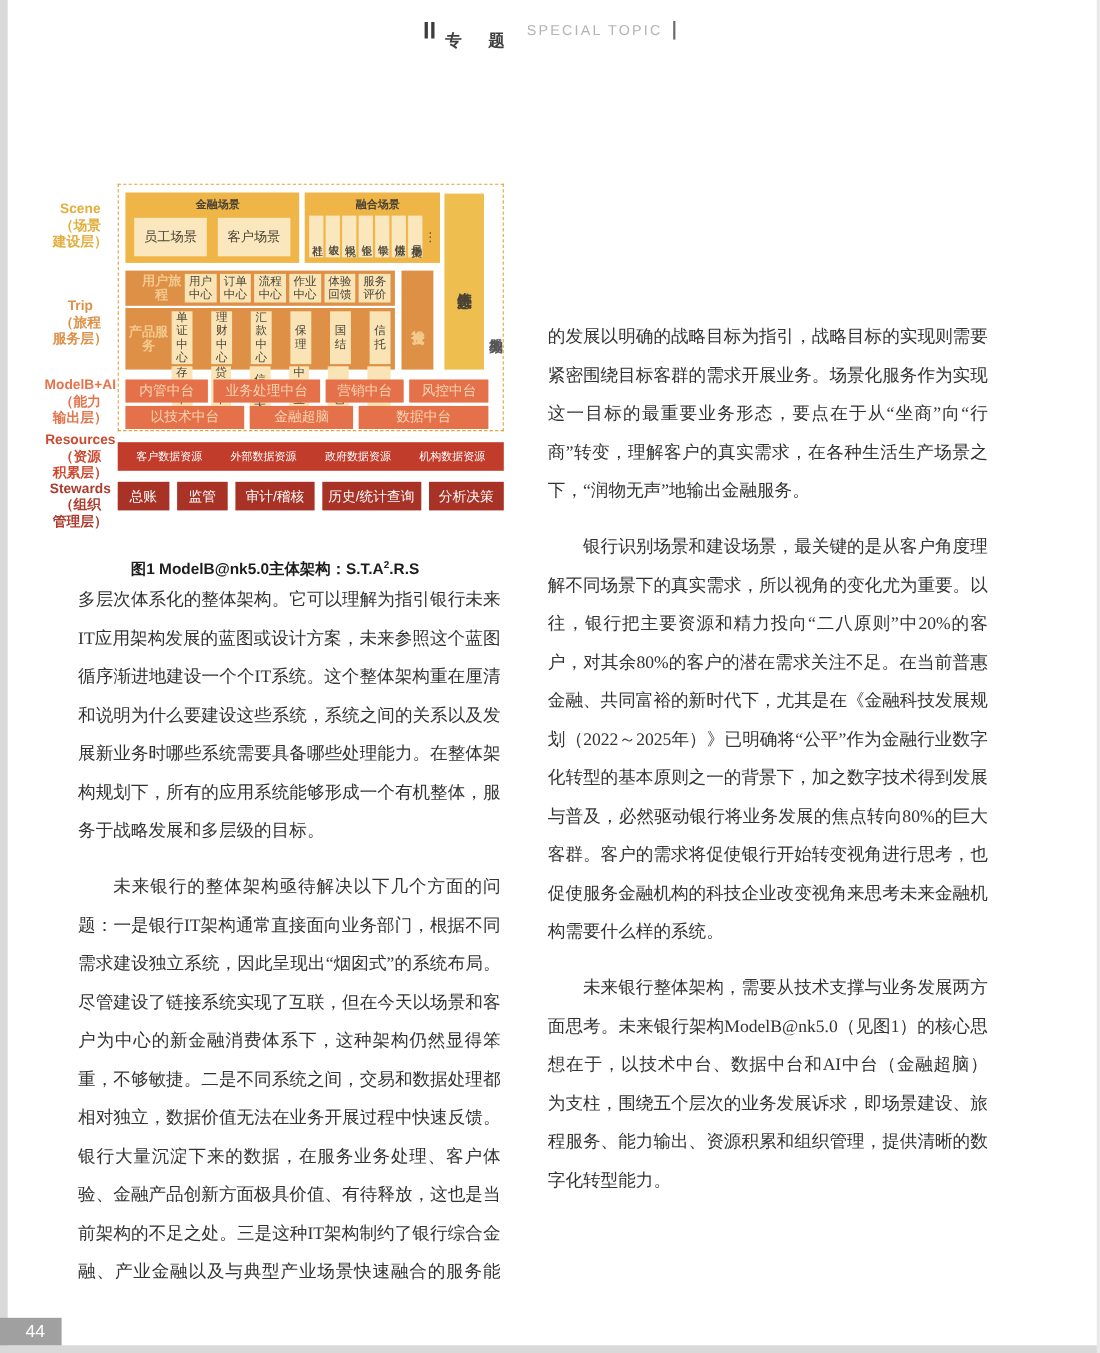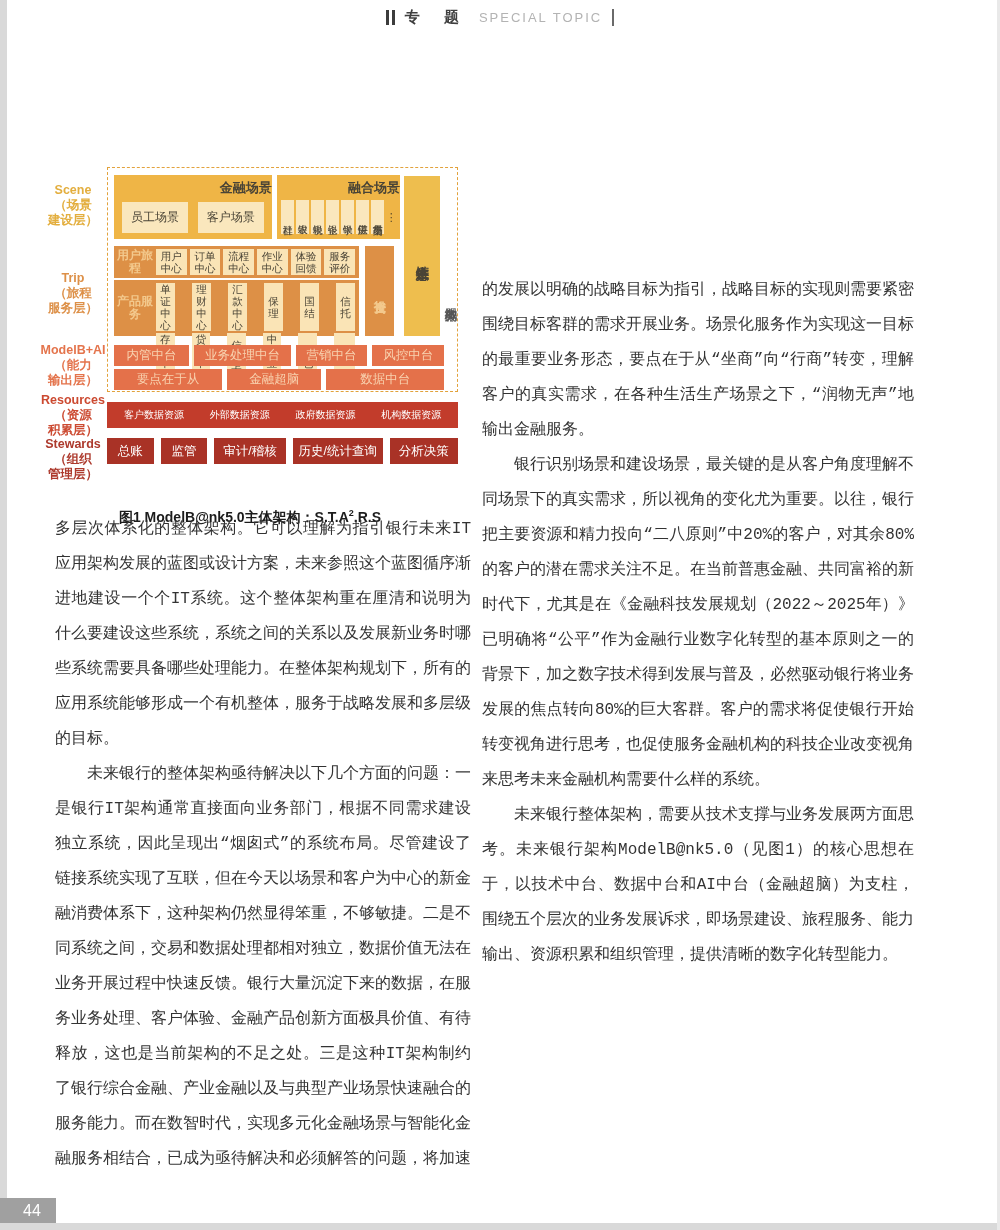--- a/index.html
+++ b/index.html
@@ -11,51 +11,51 @@
   
   .edge-left{position:absolute;left:0;top:0;width:7px;height:1230px;background:#d9d9d9;}
   .edge-bottom{position:absolute;left:0;top:1223px;width:1000px;height:7px;background:#d9d9d9;}
   .edge-right{position:absolute;right:0;top:0;width:3px;height:1230px;background:#e9e9e9;}
 
   
   .page-header{position:absolute;left:0;top:8px;width:1000px;display:flex;align-items:center;justify-content:center;gap:10px;font-family:"Liberation Sans","DejaVu Sans",sans-serif;}
   .hbar{width:3px;height:15px;background:#3c3c3c;display:inline-block;}
   .hbar+.hbar{margin-left:-7px;}
   .hbar-thin{width:2px;height:17px;background:#6a6a6a;display:inline-block;}
-  .header-cn{font-size:15px;color:#3f3f3f;letter-spacing:10px;font-weight:bold;}
+  .header-cn{font-size:15px;color:#3f3f3f;letter-spacing:10px;font-weight:bold;margin-top:20px;}
   .header-en{font-size:13px;color:#b3b3b3;letter-spacing:2px;}
 
   
   .figure{position:absolute;left:40px;top:165px;width:430px;height:312px;font-family:"Liberation Sans","DejaVu Sans",sans-serif;}
   .layer-label{position:absolute;left:0;width:66px;text-align:center;font-size:12.5px;line-height:15px;font-weight:bold;}
   .lbl-scene{top:18px;color:#e3ae3e;}
   .lbl-trip{top:106px;color:#dd9048;}
   .lbl-ability{top:178px;color:#e4744c;}
   .lbl-resources{top:228px;color:#cc4a31;}
   .lbl-stewards{top:272px;color:#ad3a2d;}
 
   .dashed-box{position:absolute;left:67px;top:2px;width:351px;height:225px;border:1px dashed #e2a23c;box-sizing:border-box;}
 
   .scene-row{position:absolute;left:6px;top:7px;width:286px;height:64px;display:flex;gap:5px;}
   .scene-block{background:#efb546;display:flex;flex-direction:column;}
   .blk-finance{flex:1.28;}
   .blk-fusion{flex:1;}
-  .scene-title{font-size:13px;color:#4a4436;text-align:right;padding-top:4px;font-weight:bold;margin-left:10px;}
+  .scene-title{font-size:10px;color:#4a4436;text-align:center;padding-top:4px;font-weight:bold;margin-left:10px;}
   .finance-items{display:flex;gap:10px;padding:5px 8px 6px 8px;flex:1;}
   .finance-item{flex:1;background:#fae7bd;font-size:12px;color:#4a4436;display:flex;align-items:center;justify-content:center;}
   .fusion-items{display:flex;gap:2px;padding:3px 3px 5px 4px;flex:1;align-items:stretch;}
   .fusion-item{background:#fae7bd;font-size:10px;color:#4a4436;width:13px;display:flex;align-items:center;justify-content:center;}
   .vt{writing-mode:vertical-rl;text-orientation:upright;letter-spacing:0;}
   .fusion-more{font-size:11px;color:#5a4a2a;align-self:center;width:8px;}
 
   .eco-bar{position:absolute;left:296px;top:8px;width:36px;height:160px;background:#eebe4e;display:flex;align-items:center;justify-content:center;font-size:13px;color:#4a4436;font-weight:bold;}
   .micro-label{position:absolute;left:334px;top:45px;width:17px;height:170px;display:flex;align-items:center;justify-content:center;font-size:13px;color:#555;letter-spacing:7px;}
 
   .trip-rows{position:absolute;left:6px;top:78px;width:245px;}
-  .trip-rowA{height:32px;background:#dd9046;display:flex;margin-bottom:2px;}
+  .trip-rowA{height:32px;background:#dd9046;display:flex;margin-bottom:2px;padding-left:12px;}
   .trip-rowB{height:56px;background:#dd9046;display:flex;}
   .trip-label{width:38px;color:#f3c98d;font-size:12px;line-height:13px;display:flex;align-items:center;justify-content:center;text-align:center;font-weight:bold;padding:0 2px;}
   .journey-items{flex:1;display:flex;gap:3px;padding:3px 4px 3px 0;}
   .journey-item{flex:1;background:#fae4b6;font-size:10.5px;line-height:12px;color:#4a4436;display:flex;align-items:center;justify-content:center;text-align:center;}
   .product-grid{flex:1;display:flex;flex-direction:column;gap:2px;padding:3px 4px 3px 0;}
   .product-row{flex:1;display:flex;gap:17px;}
   .product-item{flex:1;background:#fae4b6;font-size:10.5px;line-height:12px;color:#4a4436;display:flex;align-items:center;justify-content:center;text-align:center;}
   .capital-bar{position:absolute;left:257px;top:78px;width:29px;height:90px;background:#dd9046;display:flex;align-items:center;justify-content:center;font-size:12px;color:#f3c98d;font-weight:bold;}
 
   .ability-rows{position:absolute;left:6px;top:177px;width:330px;}
@@ -68,21 +68,21 @@
   .resources-item{color:#fff;font-size:10px;white-space:nowrap;}
   .stewards-row{position:absolute;left:67px;top:273px;width:351px;height:26px;display:flex;gap:7px;}
   .stewards-item{background:#a93226;color:#fff;font-size:12.5px;display:flex;align-items:center;justify-content:center;}
   .st-0{flex:0.75;} .st-1{flex:0.75;} .st-2{flex:1.15;} .st-3{flex:1.45;} .st-4{flex:1.1;}
 
   .fig-caption{position:absolute;left:40px;top:508px;width:420px;text-align:center;font-size:14px;font-weight:bold;color:#1c1c1c;font-family:"Liberation Sans","DejaVu Sans",sans-serif;}
   .fig-caption sup{font-size:9px;}
 
   
   .col{position:absolute;font-size:16px;line-height:35px;text-align:justify;color:#333;}
-  .col p{margin:0;font-family:Liberation Mono, monospace;}
+  .col p{margin:16px;}
   .col p.ind{text-indent:2em;}
   .left-col{left:55px;top:512px;width:416px;height:660px;overflow:hidden;}
   .right-col{left:482px;top:273px;width:432px;height:884px;overflow:hidden;}
 
   
   .page-num{position:absolute;left:0;top:1198px;width:56px;height:25px;background:#a0a0a0;color:#fff;font-size:16px;font-family:"Liberation Sans","DejaVu Sans",sans-serif;display:flex;align-items:center;justify-content:center;padding-left:8px;box-sizing:border-box;}
 </style>
 </head>
 <body>
 
@@ -197,21 +197,21 @@
     </div>
 
     <div class="ability-rows">
       <div class="ability-row">
         <div class="ability-item ab-r1-0">内管中台</div>
         <div class="ability-item ab-r1-1">业务处理中台</div>
         <div class="ability-item ab-r1-2">营销中台</div>
         <div class="ability-item ab-r1-3">风控中台</div>
       </div>
       <div class="ability-row">
-        <div class="ability-item ab-r2-0">要点在于从</div>
+        <div class="ability-item ab-r2-0">以技术中台</div>
         <div class="ability-item ab-r2-1">金融超脑</div>
         <div class="ability-item ab-r2-2">数据中台</div>
       </div>
     </div>
   </div>
 
   <div class="resources-bar">
     <span class="resources-item">客户数据资源</span>
     <span class="resources-item">外部数据资源</span>
     <span class="resources-item">政府数据资源</span>

